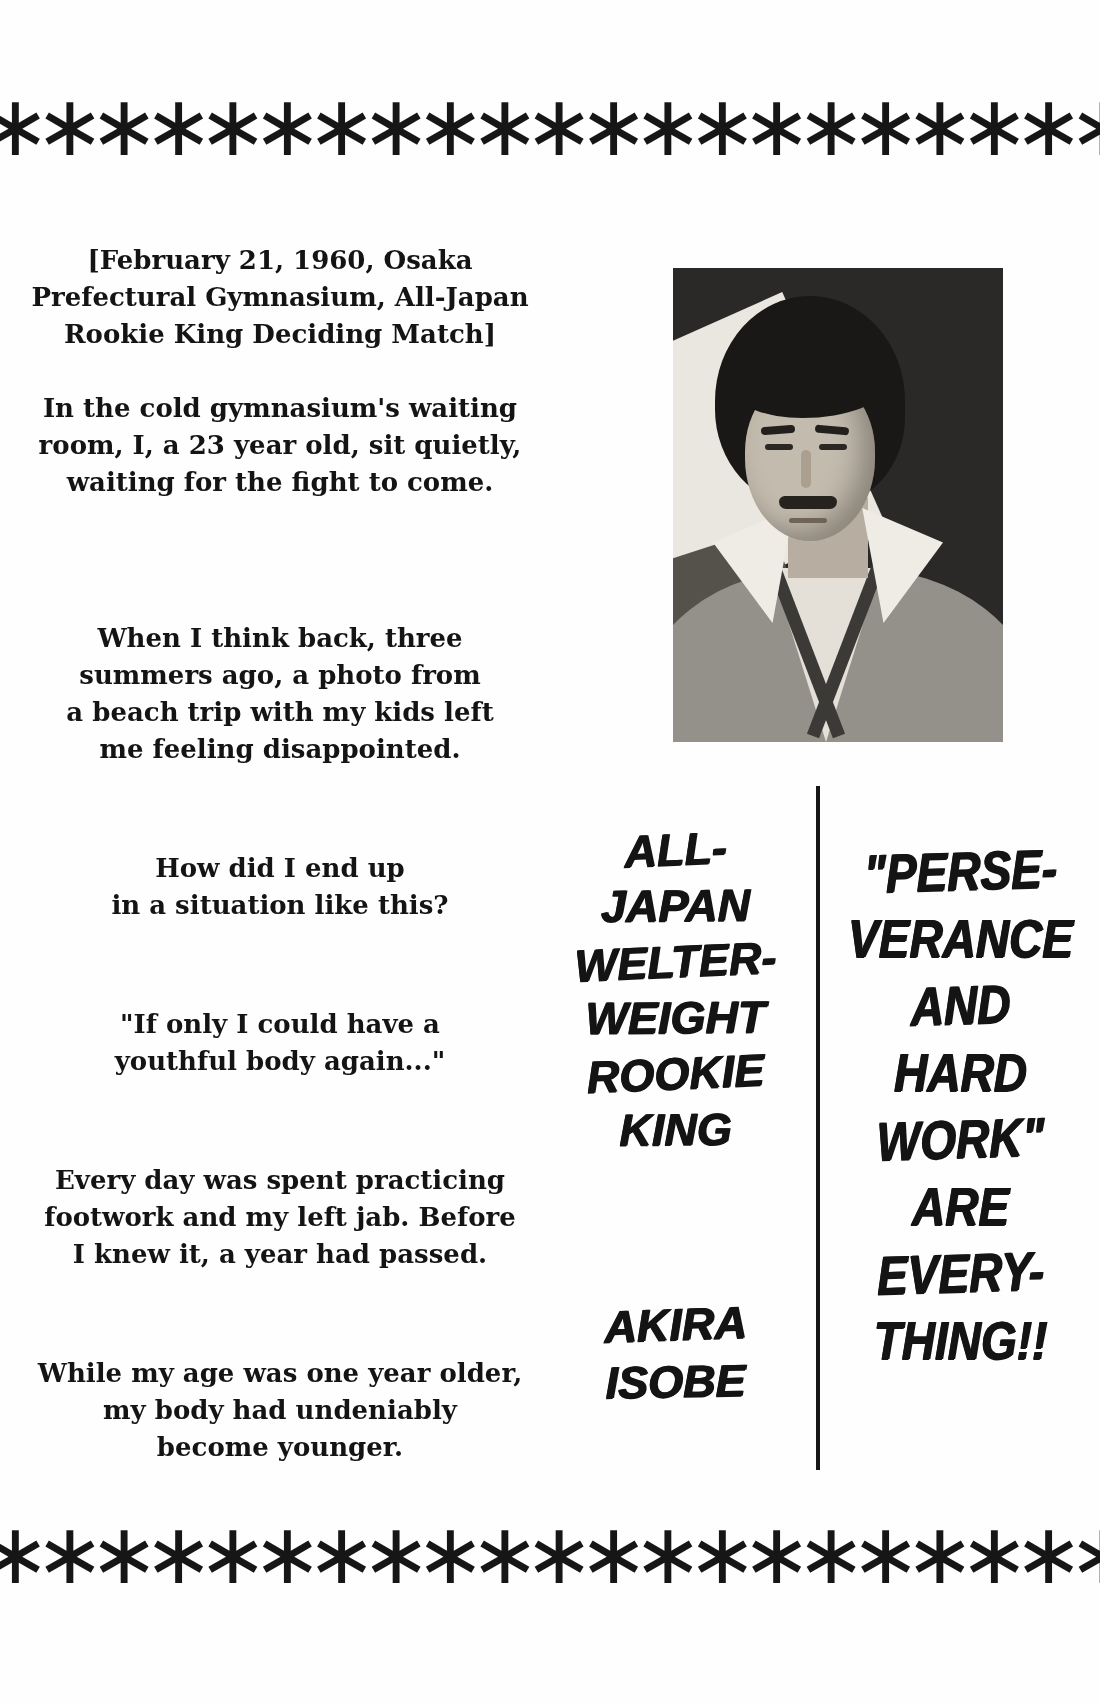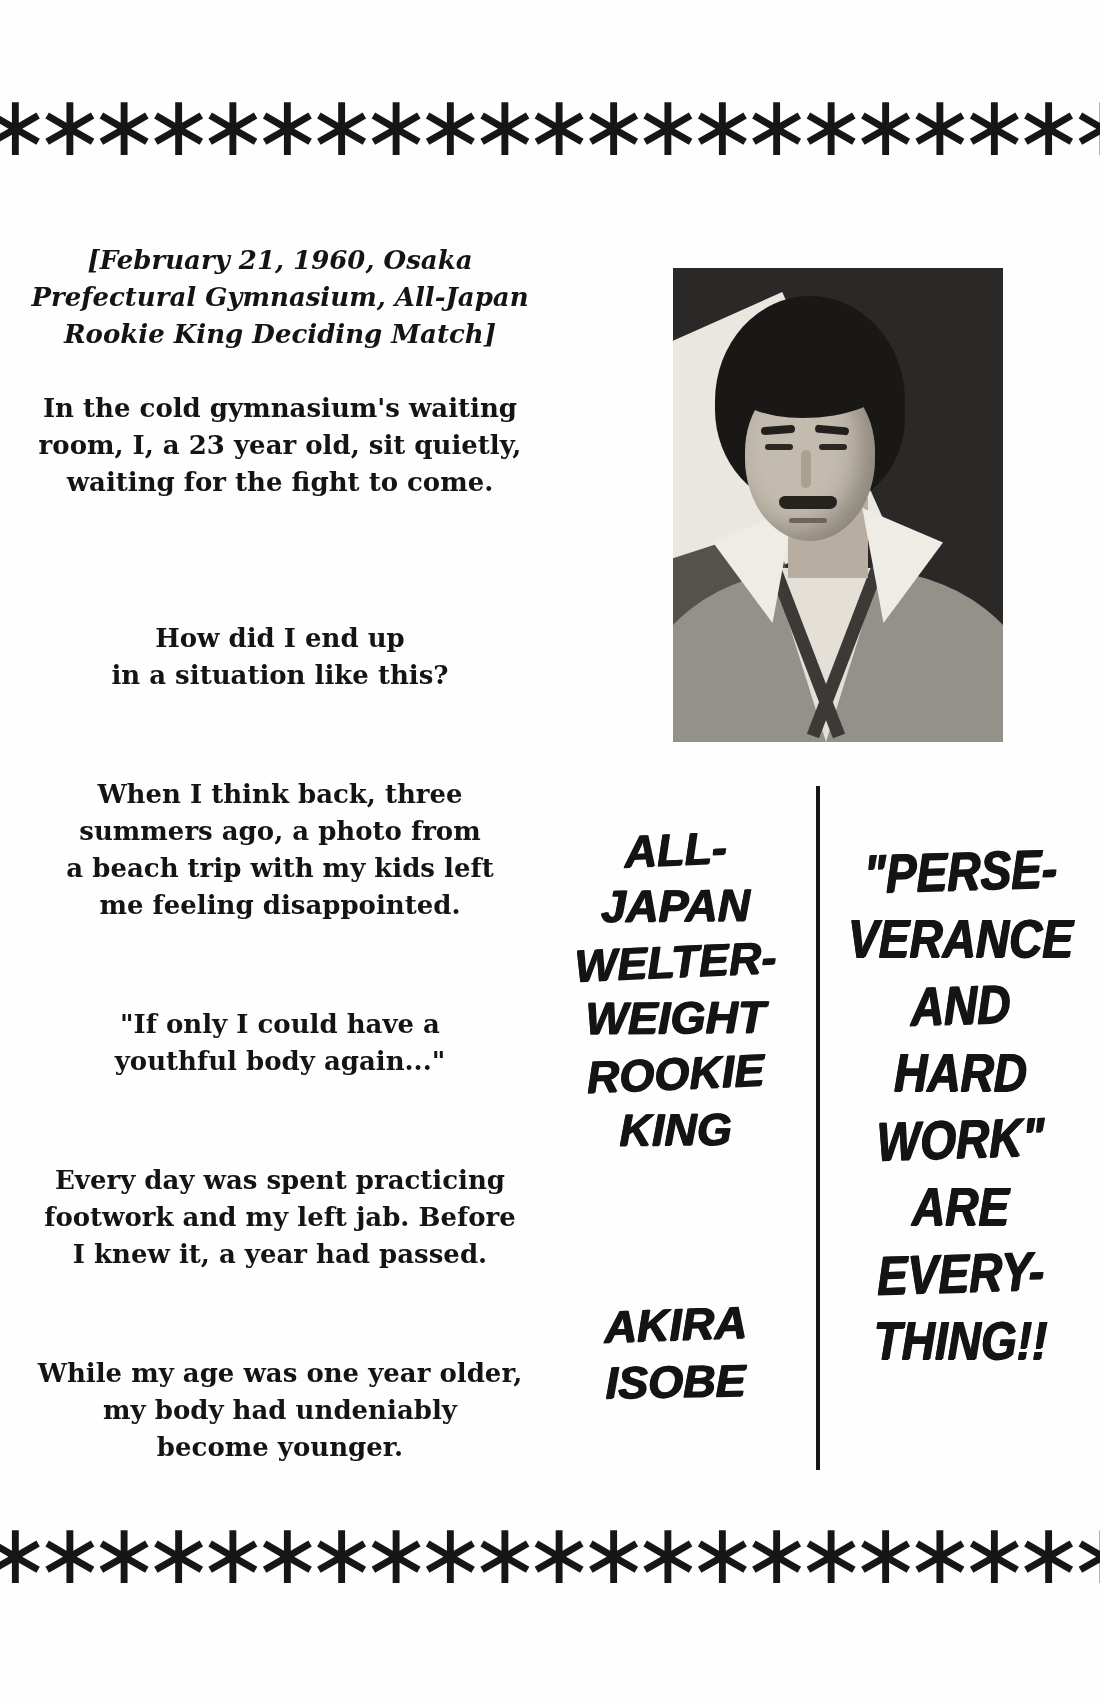--- a/index.html
+++ b/index.html
@@ -25,21 +25,21 @@
   .star-row.bottom{top:1524px;}
 
   
   .story{
     position:absolute;left:8px;top:168px;width:544px;
     text-align:center;
     font-size:26px;font-weight:bold;line-height:37px;
     white-space:pre-line;
   }
   .story p{margin:0 0 45px 0;}
-  .story .lead-italic{display:block;font-style:italic;}
+  .story .lead-italic{display:block;}
   .story .lead-rest{display:block;}
 
   
   .photo{
     position:absolute;left:673px;top:268px;width:330px;height:474px;
     background:#2b2927;overflow:hidden;
   }
   .photo *{position:absolute;}
   .wall-light{left:-60px;top:60px;width:230px;height:250px;background:#eae7e1;transform:rotate(-24deg);}
   .wall-mid{left:-40px;top:280px;width:170px;height:170px;background:#55524c;transform:rotate(-18deg);}
@@ -89,26 +89,26 @@
 
   <div class="story">
     <p>
       <span class="lead-italic">[February 21, 1960, Osaka
 Prefectural Gymnasium, All-Japan
 Rookie King Deciding Match]</span>
       <span class="lead-rest">In the cold gymnasium's waiting
 room, I, a 23 year old, sit quietly,
 waiting for the fight to come.</span>
     </p>
-    <p>How did I end up
-in a situation like this?</p>
     <p>When I think back, three
 summers ago, a photo from
 a beach trip with my kids left
 me feeling disappointed.</p>
+    <p>How did I end up
+in a situation like this?</p>
     <p>"If only I could have a
 youthful body again..."</p>
     <p>Every day was spent practicing
 footwork and my left jab. Before
 I knew it, a year had passed.</p>
     <p>While my age was one year older,
 my body had undeniably
 become younger.</p>
     
   </div>

